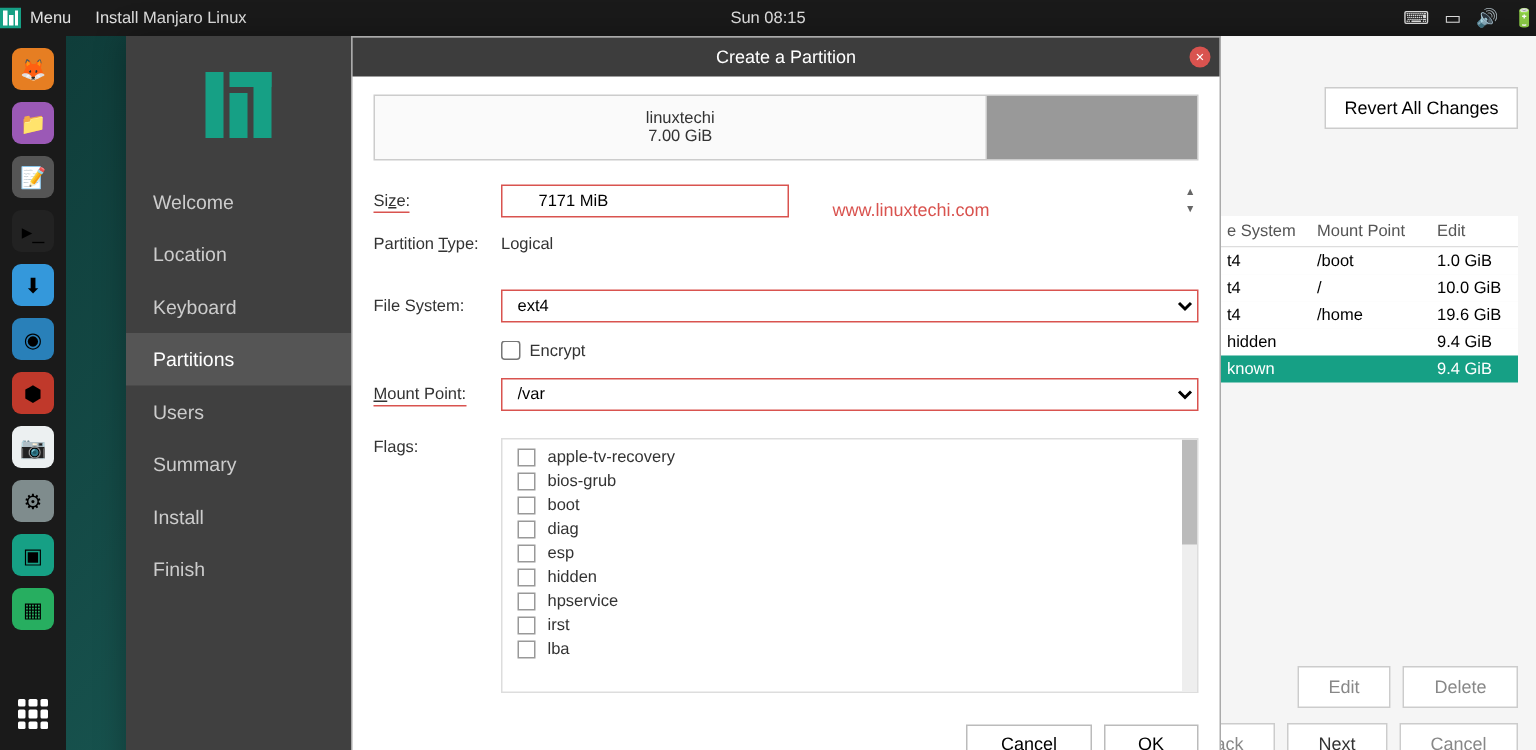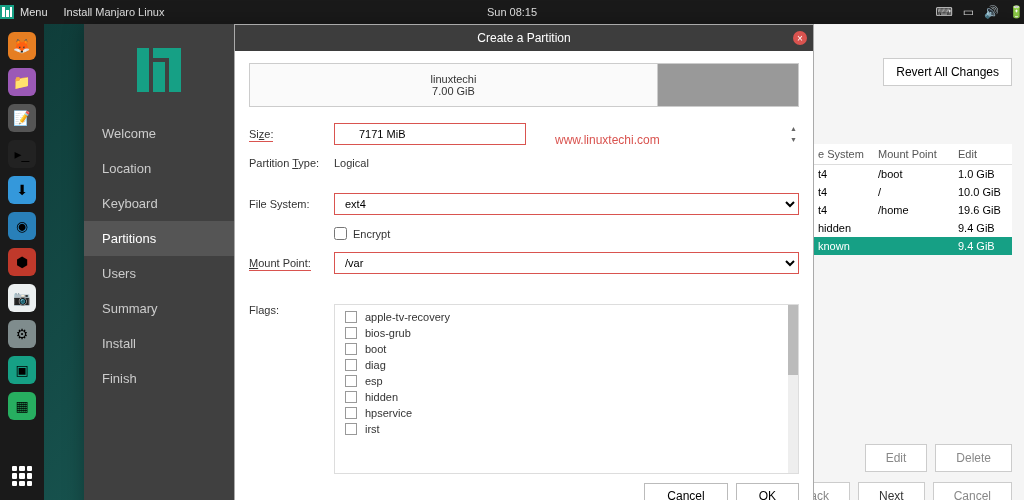--- a/index.html
+++ b/index.html
@@ -241,21 +241,21 @@
               <input type="checkbox" style="">
               <span>Encrypt</span>
             </label>
           </div>
 
           <div class="form-row">
             <div class="form-label"><span class="red-underline"><u>M</u>ount Point:</span></div>
             <select class="form-select red-box"><option>/var</option></select>
           </div>
 
-          <div class="form-row" style="align-items:flex-start;margin-top:30px">
+          <div class="form-row" style="align-items:flex-start;margin-top:18px">
             <div class="form-label">Flags:</div>
             <div class="flags-box" style="flex:1">
               <div class="flag-item">
                   <div class="flag-check"></div>
                   <span>apple-tv-recovery</span>
                 </div>
               <div class="flag-item">
                   <div class="flag-check"></div>
                   <span>bios-grub</span>
                 </div>
@@ -275,20 +275,24 @@
                   <div class="flag-check"></div>
                   <span>hidden</span>
                 </div>
               <div class="flag-item">
                   <div class="flag-check"></div>
                   <span>hpservice</span>
                 </div>
               <div class="flag-item">
                   <div class="flag-check"></div>
                   <span>irst</span>
+                </div>
+              <div class="flag-item">
+                  <div class="flag-check"></div>
+                  <span>lba</span>
                 </div>
               <div class="flags-scroll">
                   <div class="flags-thumb"></div>
                 </div>
             </div>
           </div>
         </div>
         <div class="dialog-footer">
           <button class="dlg-btn">Cancel</button>
           <button class="dlg-btn">OK</button>

